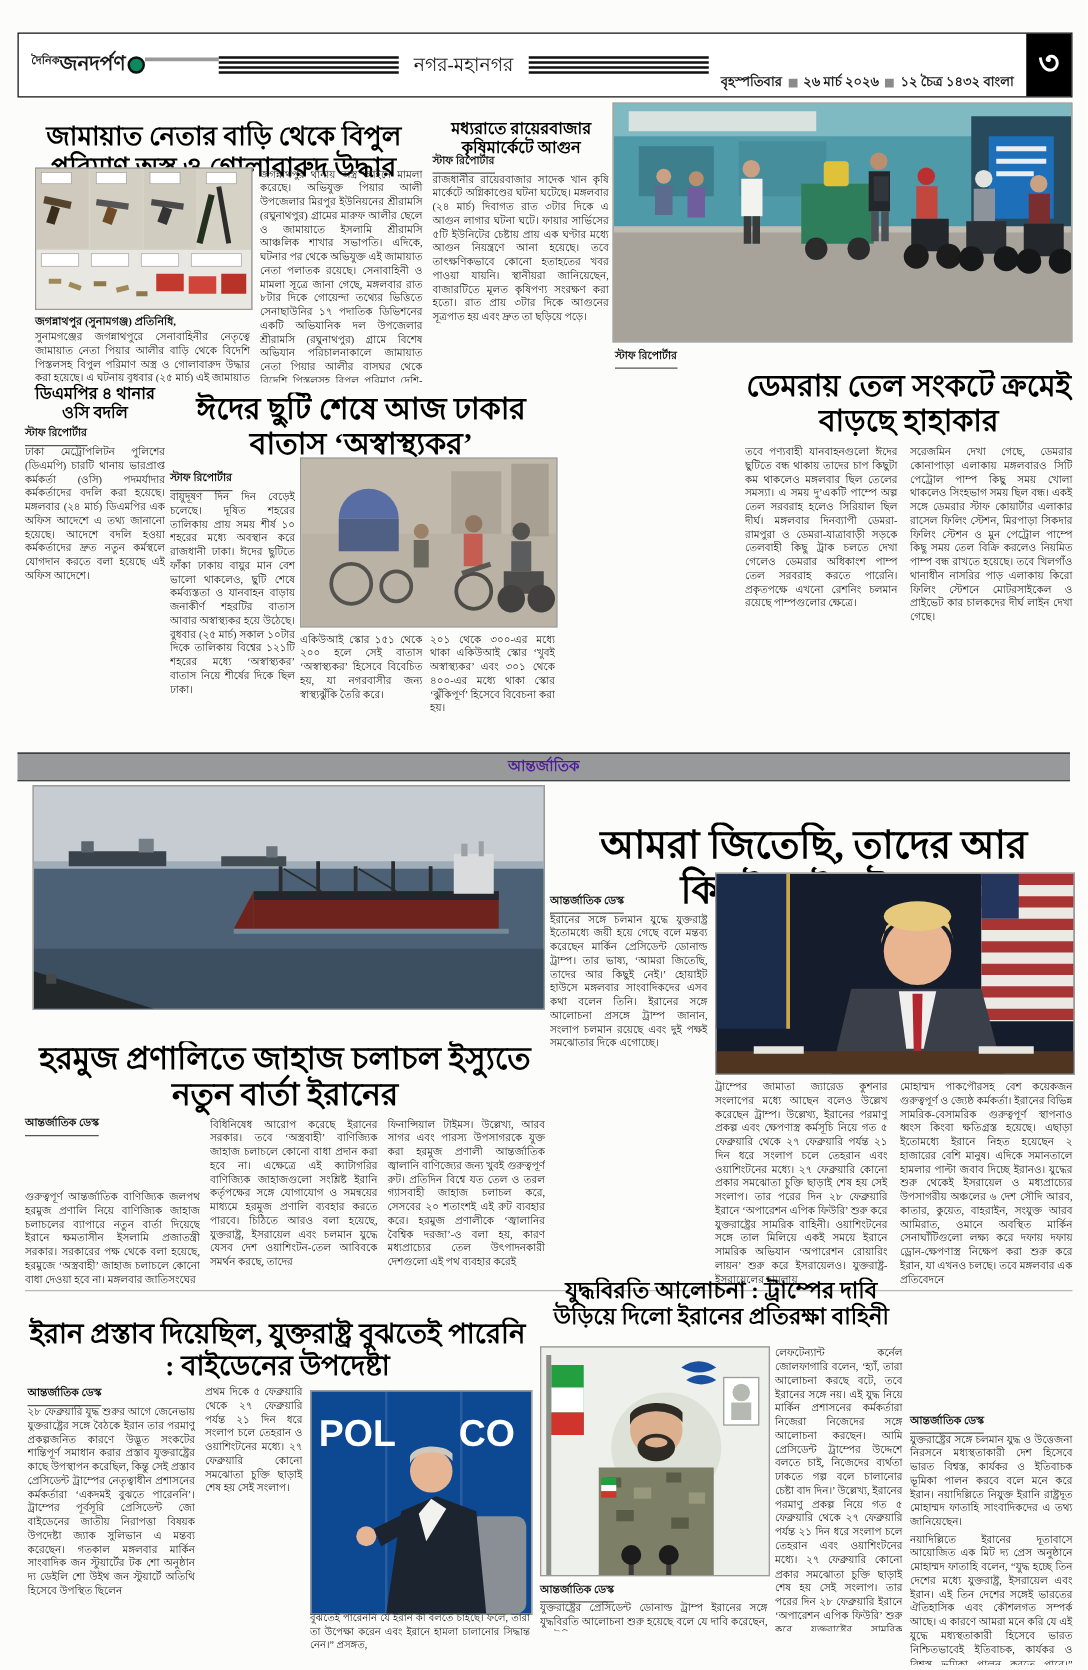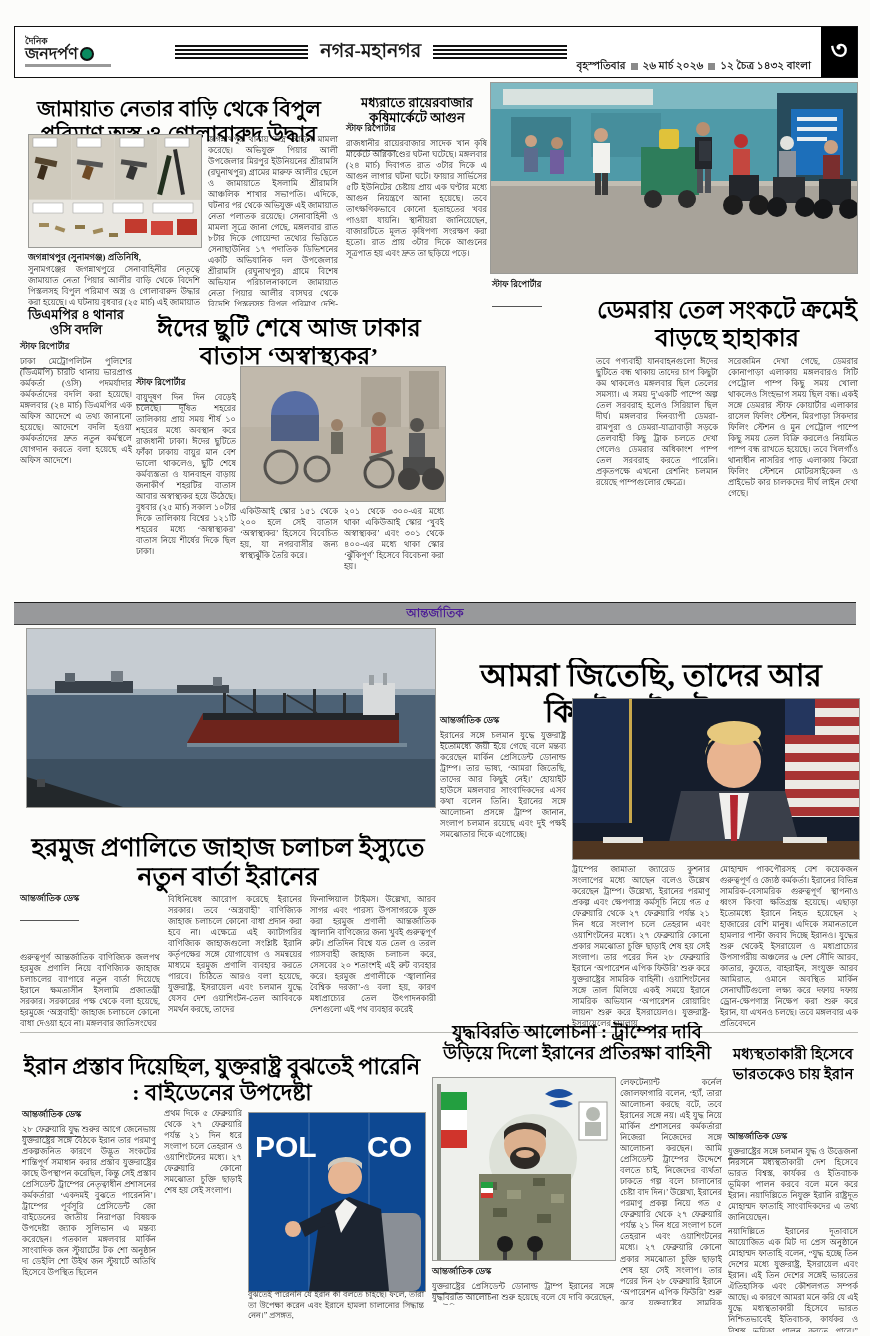--- a/index.html
+++ b/index.html
@@ -1,37 +1,37 @@
 <!DOCTYPE html>
 <html><head>
 <meta charset="utf-8">
 <style>
   html,body{margin:0;padding:0;background:#ffffff;}
   .page{position:relative;width:870px;height:1336px;margin:0 auto;background:#fcfcfa;
         font-family:"Liberation Serif",serif;color:#1a1a1a;overflow:hidden;}
   .abs{position:absolute;}
   .hl{position:absolute;font-weight:700;text-align:center;line-height:1.18;color:#000;overflow:hidden;}
   .byline{position:absolute;font-weight:700;font-size:8.6px;color:#111;
-          border-bottom:1px solid #555;padding-bottom:14px;white-space:nowrap;}
+          border-bottom:1px solid #555;padding-bottom:2px;white-space:nowrap;}
   .bt{position:absolute;font-size:8.3px;line-height:1.33;text-align:justify;color:#222;overflow:hidden;}
   .bt p{margin:0 0 3px 0;}
   .cap{position:absolute;font-weight:700;font-size:8.8px;color:#111;}
   .photo{position:absolute;border:1px solid #9a9a96;overflow:hidden;background:#ccc;}
   .photo svg{display:block;}
   
   .mast{position:absolute;left:14px;top:26px;width:842px;height:50px;border:1.6px solid #111;
         display:flex;align-items:center;background:#fff;}
-  .logo{display:flex;flex-direction:column;justify-content:center;padding-left:10px;width:150px;}
+  .logo{display:flex;flex-direction:row;justify-content:center;padding-left:10px;width:150px;}
   .logo .pfx{font-size:9px;font-weight:700;line-height:1;}
   .logo .ttl{font-size:16px;font-weight:800;line-height:1.05;display:flex;align-items:center;gap:2px;}
   .logo .dot{width:10px;height:10px;border-radius:50%;background:#0a8a5f;border:2px solid #111;display:inline-block;}
   .logo .tag{height:3px;width:86px;background:#999;margin-top:2px;}
   .rules{display:flex;flex-direction:column;gap:2.5px;flex:1;}
   .rules i{display:block;height:1.4px;background:#111;}
-  .sec-label{font-size:19px;font-weight:700;padding:0 12px;white-space:nowrap;}
+  .sec-label{font-size:15px;font-weight:400;padding:0 12px;white-space:nowrap;}
   .dateline{font-size:10.5px;font-weight:700;white-space:nowrap;padding:0 10px;display:flex;align-items:center;gap:5px;margin-top:28px;}
   .sq{width:7px;height:7px;background:#8a8a8a;display:inline-block;}
   .pagenum{width:36px;height:50px;background:#000;color:#fff;display:flex;align-items:center;justify-content:center;
            font-size:26px;font-weight:800;margin-left:auto;}
   .band{position:absolute;left:14px;top:602px;width:842px;height:21px;background:#98999b;
         border-top:1.6px solid #222;border-bottom:1px solid #444;
         display:flex;align-items:center;justify-content:center;color:#4c1d95;font-weight:700;font-size:12px;}
   .rule-h{position:absolute;height:1px;background:#b9b9b4;}
 </style>
 </head>
@@ -353,21 +353,20 @@
         <circle cx="72" cy="166" r="8" fill="#1c1c1c"></circle>
           <circle cx="102" cy="166" r="8" fill="#1c1c1c"></circle>
       </svg>
     </div>
     <span class="byline" style="left:0;top:258px;">আন্তর্জাতিক ডেস্ক</span>
     <div class="bt" style="left:0;top:274px;width:182px;height:24px;">যুক্তরাষ্ট্রের প্রেসিডেন্ট ডোনাল্ড ট্রাম্প ইরানের সঙ্গে যুদ্ধবিরতি আলোচনা শুরু হয়েছে বলে যে দাবি করেছেন, তা উড়িয়ে</div>
     <div class="bt" style="left:188px;top:70px;width:102px;height:228px;">লেফটেন্যান্ট কর্নেল জোলফাগারি বলেন, ‘হ্যাঁ, তারা আলোচনা করছে বটে, তবে ইরানের সঙ্গে নয়। এই যুদ্ধ নিয়ে মার্কিন প্রশাসনের কর্মকর্তারা নিজেরা নিজেদের সঙ্গে আলোচনা করছেন। আমি প্রেসিডেন্ট ট্রাম্পের উদ্দেশে বলতে চাই, নিজেদের ব্যর্থতা ঢাকতে গল্প বলে চালানোর চেষ্টা বাদ দিন।’ উল্লেখ্য, ইরানের পরমাণু প্রকল্প নিয়ে গত ৫ ফেব্রুয়ারি থেকে ২৭ ফেব্রুয়ারি পর্যন্ত ২১ দিন ধরে সংলাপ চলে তেহরান এবং ওয়াশিংটনের মধ্যে। ২৭ ফেব্রুয়ারি কোনো প্রকার সমঝোতা চুক্তি ছাড়াই শেষ হয় সেই সংলাপ। তার পরের দিন ২৮ ফেব্রুয়ারি ইরানে ‘অপারেশন এপিক ফিউরি’ শুরু করে যুক্তরাষ্ট্রের সামরিক বাহিনী।</div>
   </div>
 
   <div class="abs" style="left:728px;top:1030px;width:130px;height:304px;">
-    <h3 class="hl" style="left:0;top:0;width:130px;height:94px;font-size:15px;line-height:1.3;">মধ্যস্থতাকারী হিসেবে ভারতকেও চায় ইরান</h3>
     <span class="byline" style="left:0;top:100px;">আন্তর্জাতিক ডেস্ক</span>
     <div class="bt" style="left:0;top:116px;width:130px;height:186px;">
       <p>যুক্তরাষ্ট্রের সঙ্গে চলমান যুদ্ধ ও উত্তেজনা নিরসনে মধ্যস্থতাকারী দেশ হিসেবে ভারত বিশ্বস্ত, কার্যকর ও ইতিবাচক ভূমিকা পালন করবে বলে মনে করে ইরান। নয়াদিল্লিতে নিযুক্ত ইরানি রাষ্ট্রদূত মোহাম্মদ ফাতাহি সাংবাদিকদের এ তথ্য জানিয়েছেন।</p>
       <p>নয়াদিল্লিতে ইরানের দূতাবাসে আয়োজিত এক মিট দ্য প্রেস অনুষ্ঠানে মোহাম্মদ ফাতাহি বলেন, “যুদ্ধ হচ্ছে তিন দেশের মধ্যে যুক্তরাষ্ট্র, ইসরায়েল এবং ইরান। এই তিন দেশের সঙ্গেই ভারতের ঐতিহাসিক এবং কৌশলগত সম্পর্ক আছে। এ কারণে আমরা মনে করি যে এই যুদ্ধে মধ্যস্থতাকারী হিসেবে ভারত নিশ্চিতভাবেই ইতিবাচক, কার্যকর ও বিশ্বস্ত ভূমিকা পালন করতে পারে।” “কারণ ভারত দক্ষিণ বিশ্বের একটি বড় শক্তি এবং ভারতের পররাষ্ট্রনীতি ভারসাম্যপূর্ণ।</p>
     </div>
   </div>
 
 </div>
 
 </body></html>

